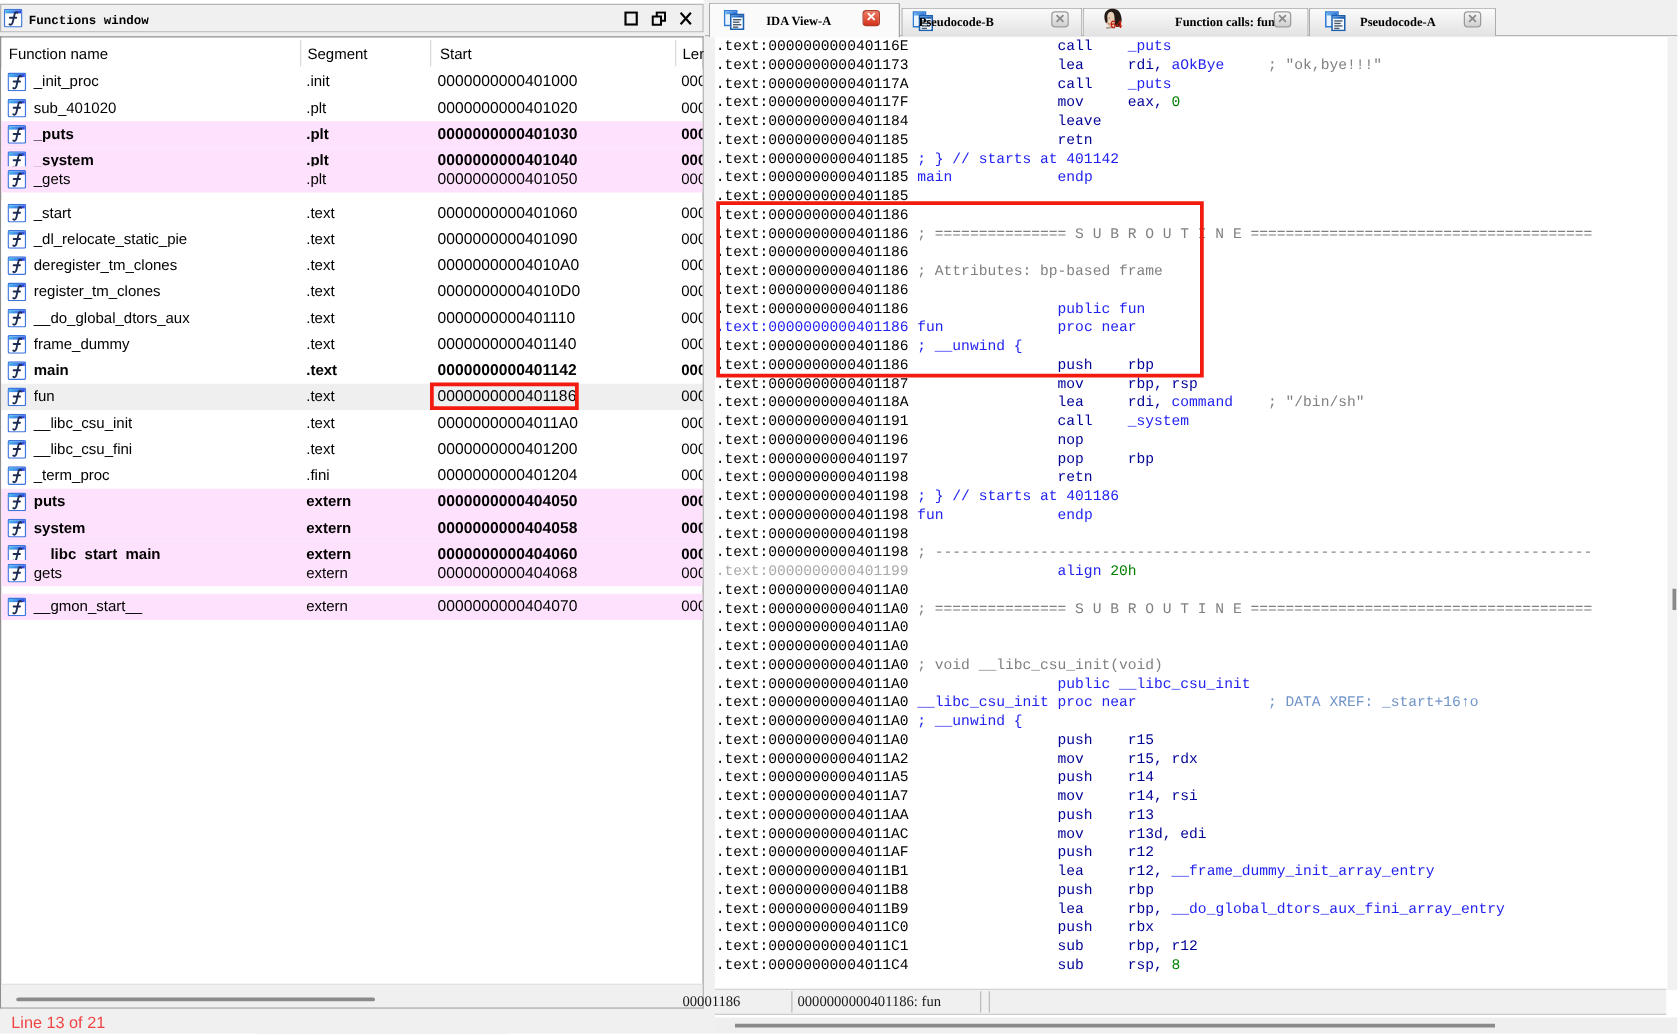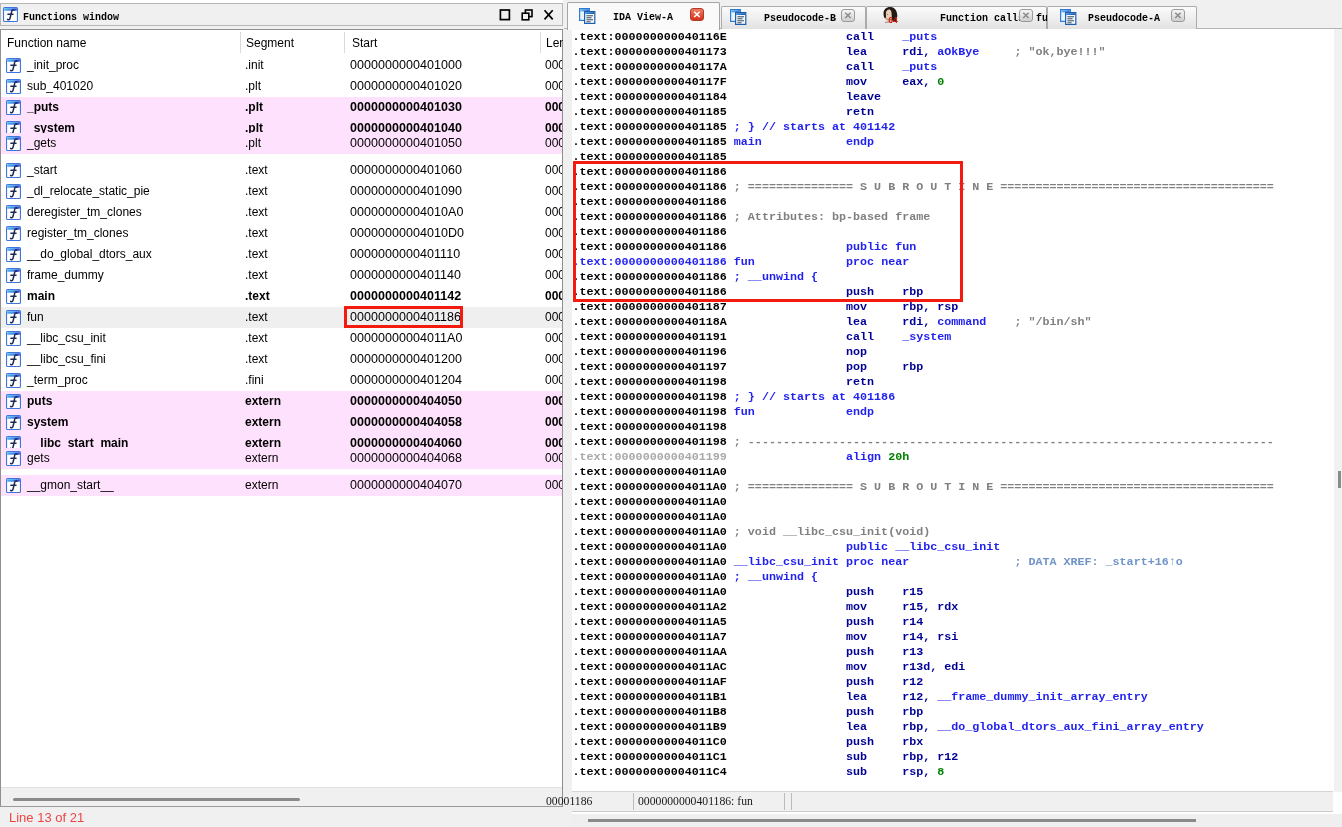--- a/index.html
+++ b/index.html
@@ -14,26 +14,26 @@
 .row{position:absolute;left:1px;width:561px;height:21px;font-size:12px;color:#000;background:#fff;overflow:hidden}
 .row.pink{background:#fee1fc}
 .row.sel{background:#efefef}
 .row.bld{font-weight:bold}
 .fic{position:absolute;left:5px;top:3px}
 .c1{position:absolute;left:26px;top:3px}
 .c2{position:absolute;left:244px;top:3px}
 .c3{position:absolute;left:349px;top:3px;font-size:12.5px;letter-spacing:0.05px}
 .c4{position:absolute;left:544px;top:3px}
 
-#dis{left:572.5px;top:30px;font-family:"Liberation Mono",monospace;font-size:11.7px;line-height:15px;color:#000;white-space:pre;font-weight:bold;letter-spacing:0}
+#dis{left:572.5px;top:30px;font-family:"Liberation Mono",monospace;font-size:11.7px;line-height:15px;color:#000;white-space:pre;font-weight:normal;letter-spacing:0}
 #dis i{font-style:normal}
 .n{color:#000096}.b{color:#2222f0}.g{color:#008000}.c{color:#808080}.x{color:#7094c8}.a{color:#a8a8a8}
 
 #tabbar{left:564px;top:0;width:778px;height:29px;background:#f0f0f0;border-bottom:1px solid #b4b4b4}
-.tab{position:absolute;font-family:Liberation Mono, monospace;font-size:10px;font-weight:bold;color:#000}
+.tab{position:absolute;font-family:Liberation Serif, serif;font-size:10px;font-weight:bold;color:#000}
 .itab{top:6px;height:23px;background:linear-gradient(#fbfbfb,#e2e2e2);border:1px solid #ababab;border-bottom:none;border-radius:2px 2px 0 0}
 .atab{top:2px;height:28px;background:#fafafa;border:1px solid #a5a5a5;border-bottom:none;border-radius:2px 2px 0 0}
 .xbtn{position:absolute;width:14px;height:13px;border-radius:3px;border:1px solid #9a9a9a;background:linear-gradient(#f6f6f6,#cfcfcf);color:#8a8a8a;font-family:"Liberation Sans",sans-serif;font-size:10px;font-weight:bold;text-align:center;line-height:11px}
 .xred{border:1px solid #b03a28;background:linear-gradient(#ef7b61,#d5331c);color:#fff}
 
 .redbox{position:absolute;border:3px solid #f31b10}
 </style></head>
 <body>
 <svg width="0" height="0">
     <defs>
@@ -334,21 +334,21 @@
 <svg style="position:absolute;left:730px;top:8px" width="17" height="17" viewBox="0 0 17 17">
     <rect x="0.6" y="1.6" width="9.8" height="11.8" fill="#eaf4fd" stroke="#2f7ad4" stroke-width="1.2"></rect>
     <rect x="1.2" y="2.2" width="8.6" height="2.2" fill="url(#bg1)"></rect>
     <rect x="5.6" y="4.6" width="10.2" height="11.8" fill="#f4faff" stroke="#1b5fae" stroke-width="1.2"></rect>
     <rect x="6.2" y="5.2" width="9" height="1.8" fill="url(#bg2)"></rect>
     <rect x="7.4" y="8.2" width="6.6" height="1.1" fill="#4a5a66"></rect>
     <rect x="7.4" y="10.2" width="5.2" height="1.1" fill="#4a5a66"></rect>
     <rect x="7.4" y="12.2" width="6.6" height="1.1" fill="#4a5a66"></rect>
     <rect x="7.4" y="14.2" width="4.2" height="1.1" fill="#4a5a66"></rect>
   </svg>
-<div class="abs tab" style="left:764px;top:13px">Pseudocode-B</div>
+<div class="abs tab" style="left:735px;top:13px">Pseudocode-B</div>
 <div class="abs xbtn" style="left:841px;top:9px">✕</div>
 <div class="abs itab tab" style="left:866px;width:181px"></div>
 <svg style="position:absolute;left:882px;top:6px" width="17" height="18" viewBox="0 0 17 18">
     <ellipse cx="7" cy="9" rx="5.2" ry="6.4" fill="#e8d0b8"></ellipse>
     <path d="M2.5 12 C0.5 7,1.5 2.5,6 1.2 C10 0.2,13.5 2,14.5 5.5 C15.5 8.5,15.8 11,14.2 13.5 C15 14.5,14.6 15.5,13.4 15.2 C12 16,10.5 15.6,10.2 14.2 C9.2 12.2,10.6 4.8,7.8 3.6 C5.2 2.8,3.6 5.4,3.9 8.2 C4.0 10.0,4.3 11.2,3.6 12.3 Z" fill="#241a16"></path>
     <ellipse cx="5.4" cy="8.4" rx="0.7" ry="0.5" fill="#9a7a62"></ellipse>
     <path d="M4.2 12.8 Q5.4 13.6 6.4 13.1" stroke="#b2543e" stroke-width="0.8" fill="none"></path>
     <path d="M3 16.6 Q7 15.2 10 16.4" stroke="#a98" stroke-width="1.4" fill="none"></path>
     <text x="6.2" y="16.5" font-family="Liberation Sans,sans-serif" font-size="8.5" font-weight="bold" fill="#c5200f">64</text>
   </svg>

